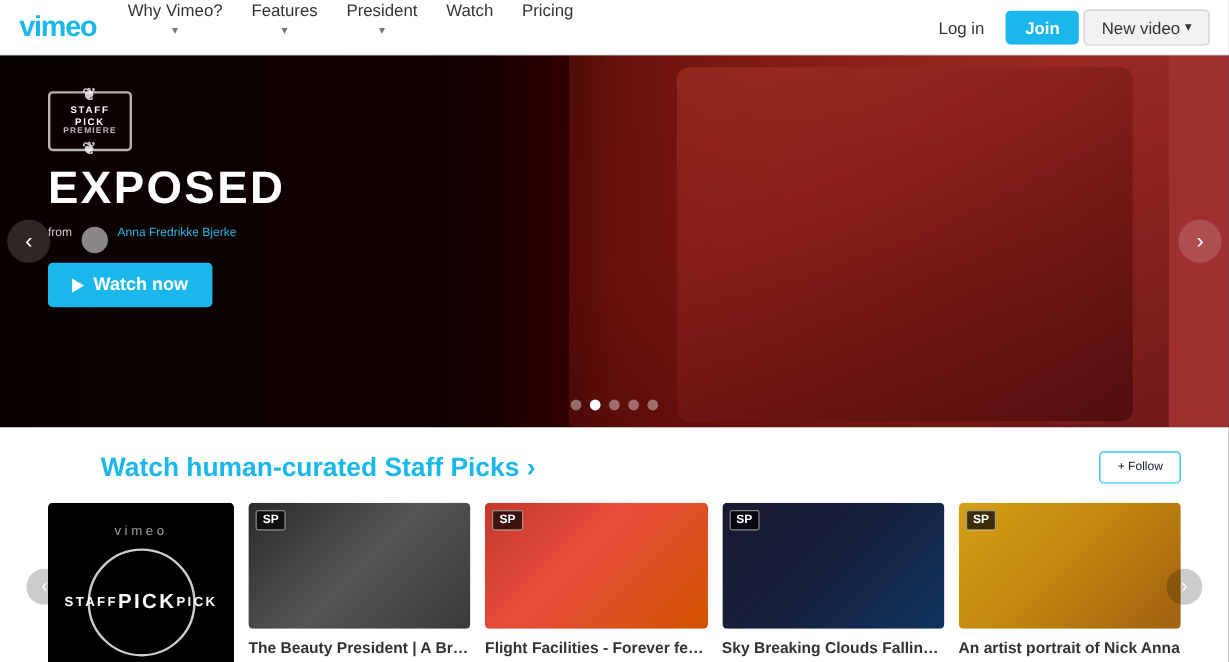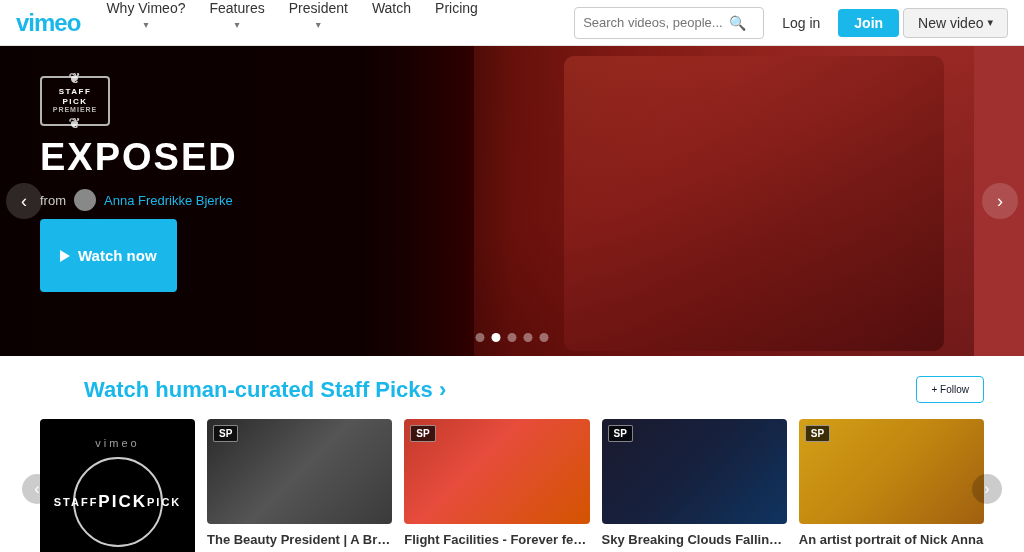--- a/index.html
+++ b/index.html
@@ -166,24 +166,24 @@
     .hero-title {
       font-size: 38px;
       font-weight: 800;
       color: #fff;
       letter-spacing: 2px;
       margin-bottom: 10px;
       text-transform: uppercase;
     }
     .hero-author {
       display: flex;
-      align-items: center;
+      align-items: flex-start;
       gap: 8px;
       margin-bottom: 8px;
-      font-size: 13px;
+      font-size: 10px;
       color: #ccc;
     }
     .hero-avatar {
       width: 22px;
       height: 22px;
       border-radius: 50%;
       background: #888;
       display: inline-block;
     }
     .hero-author-link { color: #1ab7ea; cursor: pointer; }
@@ -195,21 +195,21 @@
       max-width: 360px;
     }
     .btn-watch-now {
       display: inline-flex;
       align-items: center;
       gap: 8px;
       background: #1ab7ea;
       color: #fff;
       border: none;
       border-radius: 4px;
-      padding: 28px 20px;
+      padding: 10px 20px;
       font-size: 15px;
       font-weight: 600;
       cursor: pointer;
     }
     .play-triangle {
       width: 0; height: 0;
       border-top: 6px solid transparent;
       border-bottom: 6px solid transparent;
       border-left: 10px solid #fff;
     }
@@ -399,24 +399,20 @@
   </div>
   <div class="nav-item">
     <span>Watch</span>
   </div>
   <div class="nav-item">
     <span>Pricing</span>
   </div>
 
   <div class="nav-spacer"></div>
 
-  <div class="search-box">
-    <input type="text" placeholder="Search videos, people..." style="">
-    <span style="color:#aaa; font-size:14px;">🔍</span>
-  </div>
 
   <button class="btn-login">Log in</button>
   <button class="btn-join">Join</button>
   <button class="btn-new-video">
     <span>New video</span>
     <span style="font-size:11px;">▾</span>
   </button>
 </nav>
 
 <div class="hero">

